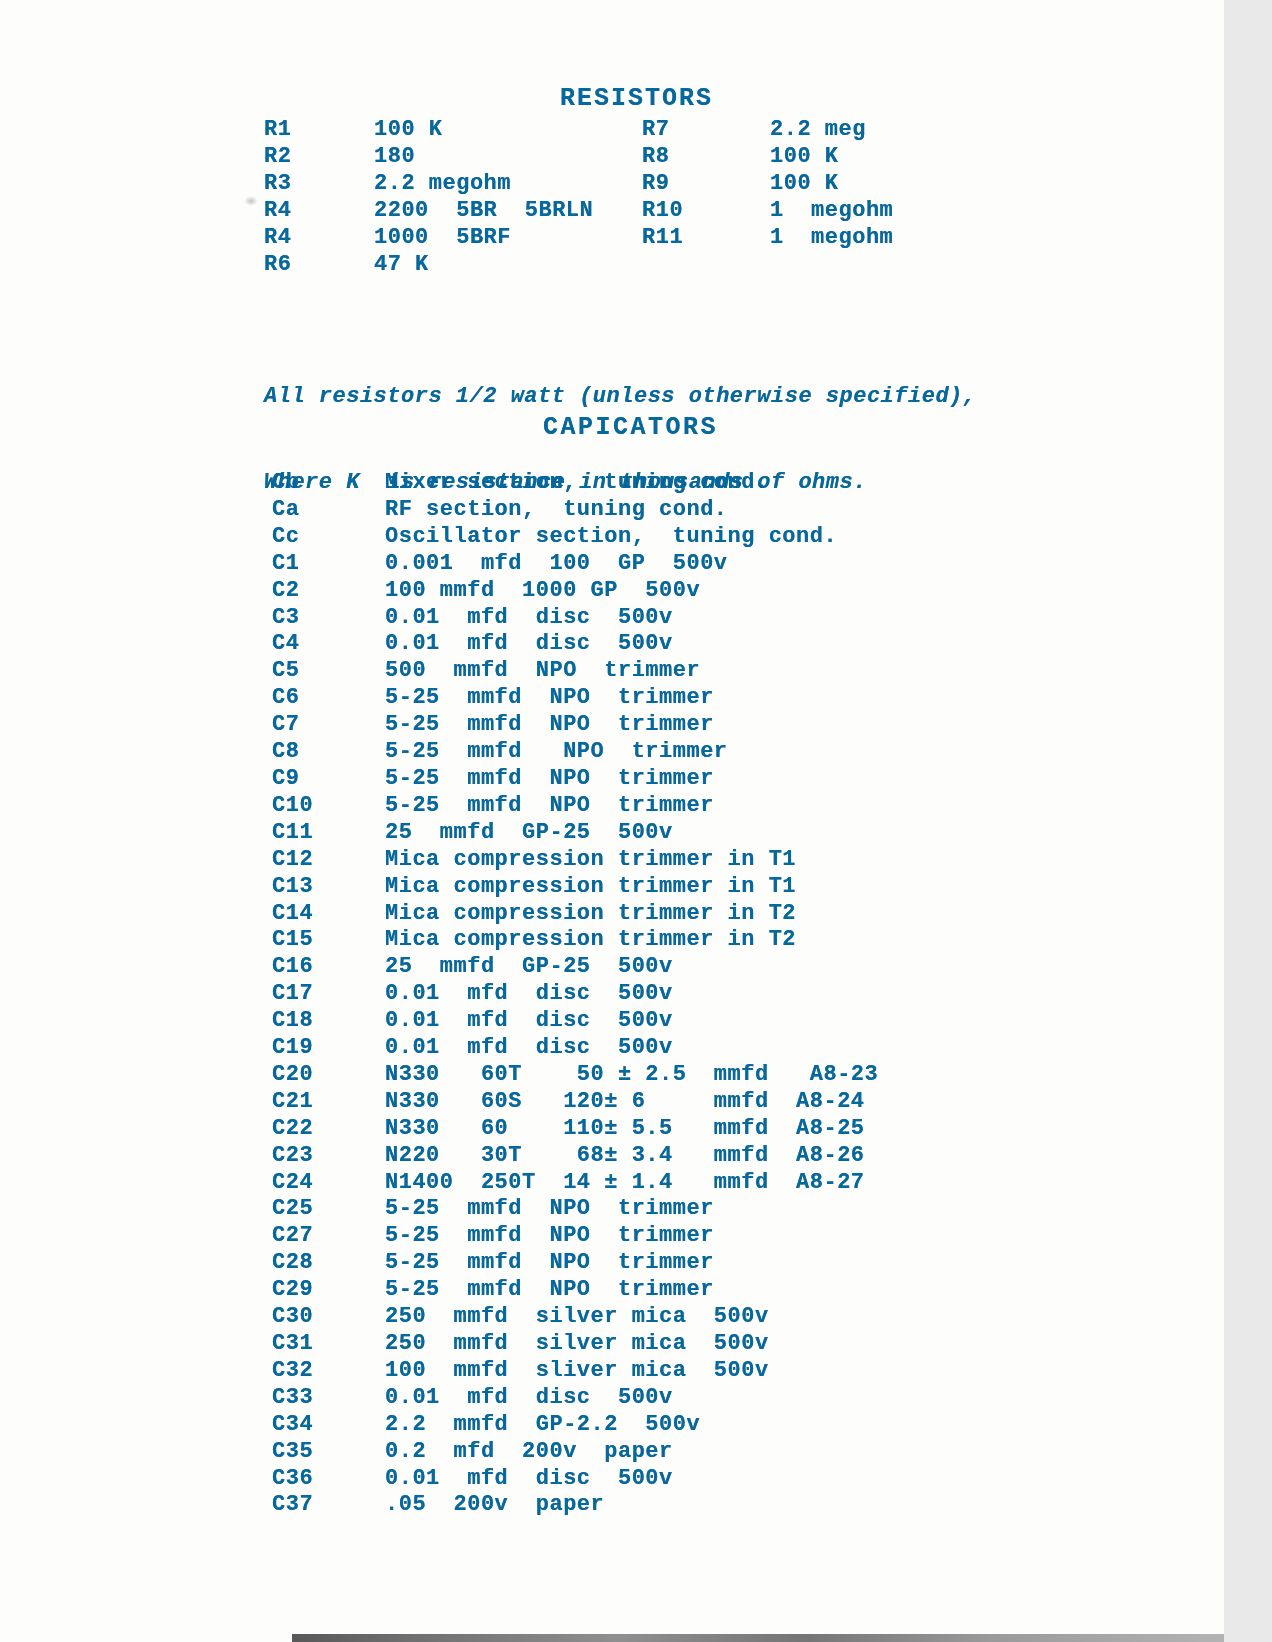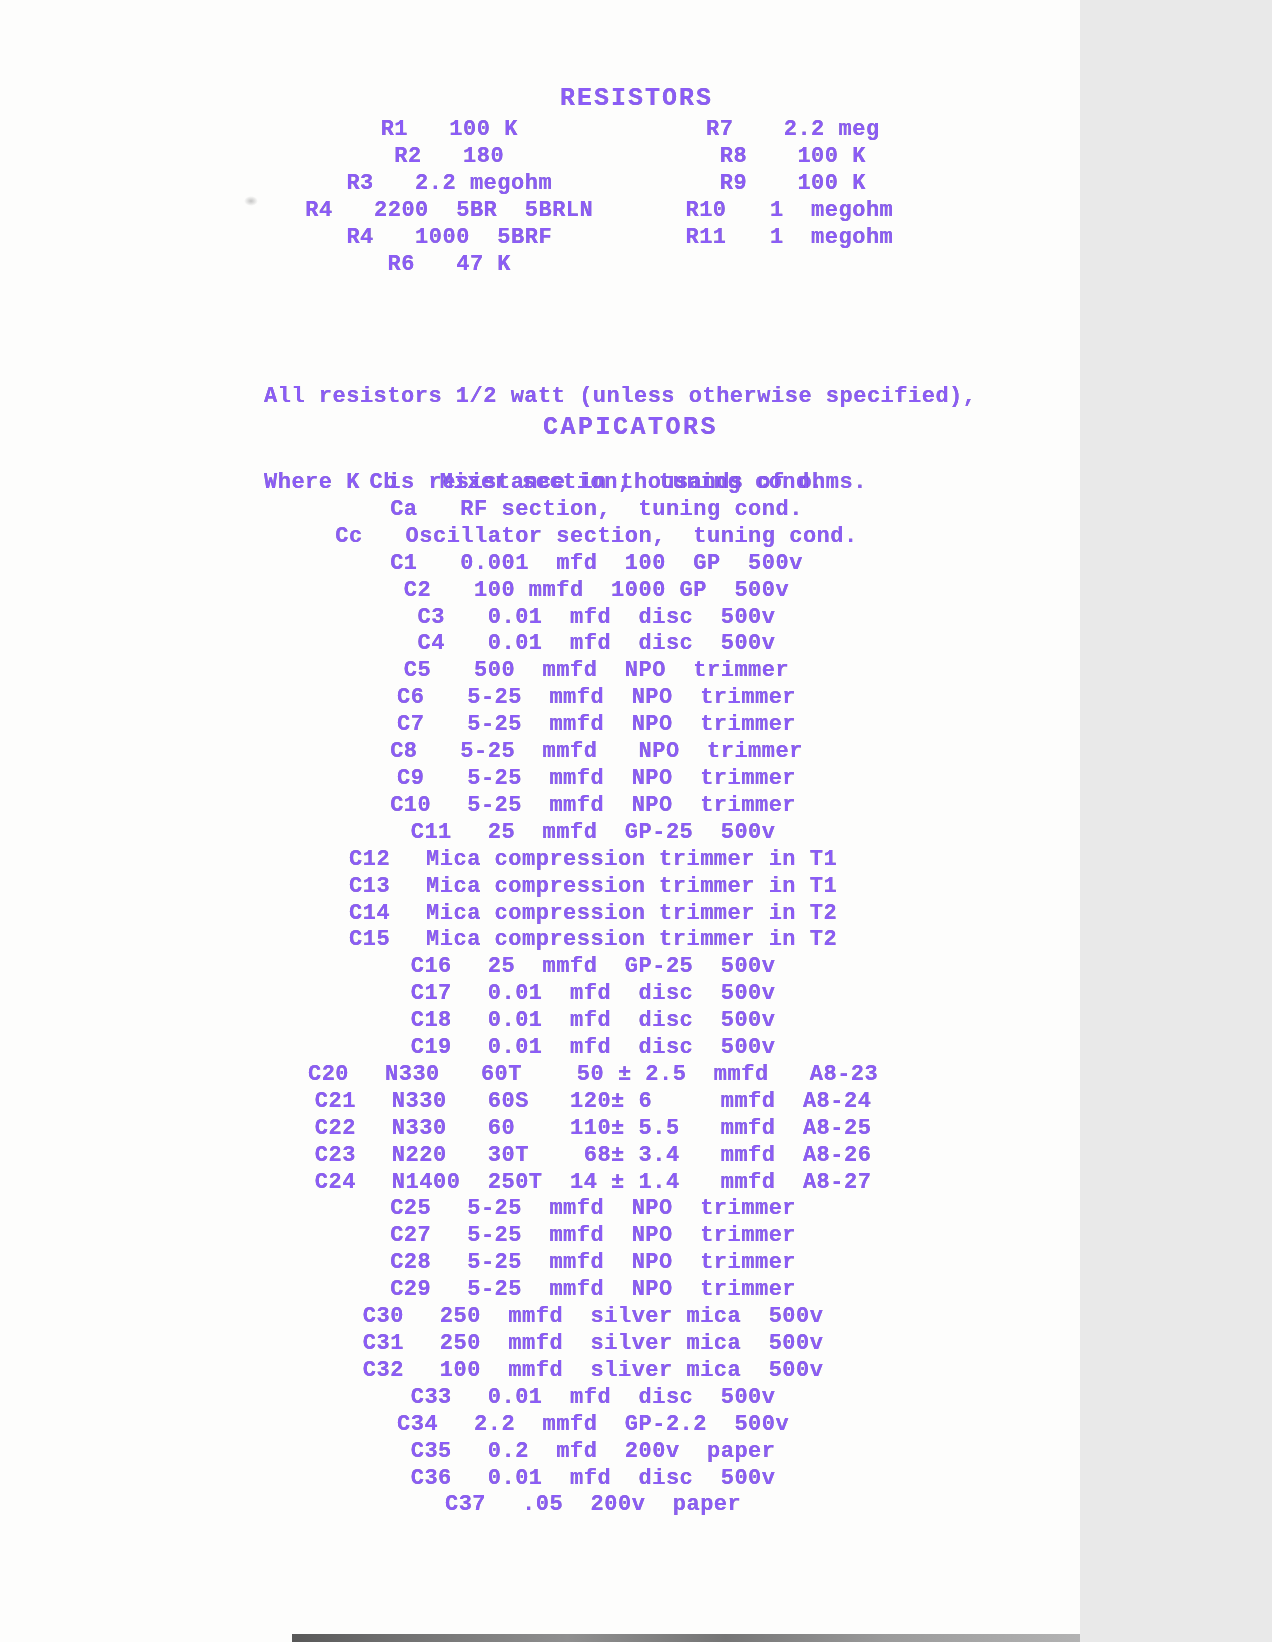--- a/index.html
+++ b/index.html
@@ -1,48 +1,49 @@
 <!DOCTYPE html>
 <html><head>
 <meta charset="utf-8">
 <style>
   html,body{margin:0;padding:0;background:#e9e9e9;}
   .page{
     position:relative;
-    width:1080px;height:1642px;
+    width:1224px;height:1642px;
     background:#fdfdfc;
     overflow:hidden;
     font-family:"Liberation Mono", monospace;
     font-weight:700;
-    color:#8b5cf6;
+    color:#0369a1;
     text-shadow:0 0 0.6px rgba(30,30,30,0.55);
   }
   .heading{
     position:absolute;
     font-size:25px;
     letter-spacing:2px;
     white-space:pre;
   }
   #resistors-title{top:84px;left:560px;}
   #capacitors-title{top:413px;left:543px;letter-spacing:2.5px;}
-  .list{position:absolute;font-size:22px;letter-spacing:0.5px;text-align:center;}
+  .list{position:absolute;font-size:22px;letter-spacing:0.5px;}
   .row{line-height:27px;white-space:pre;}
   .row .ref{display:inline-block;vertical-align:top;}
   .row .val{white-space:pre;}
   #res-left{top:116px;left:264px;}
   #res-left .ref{width:110px;}
   #res-right{top:116px;left:642px;}
   #res-right .ref{width:128px;}
   #cap-list{top:470px;left:272px;}
   #cap-list .row{line-height:26.9px;}
   #cap-list .ref{width:113px;}
   .note{
     position:absolute;top:326px;left:264px;
     font-size:22px;letter-spacing:0.5px;line-height:28.5px;
     white-space:pre;
+    font-style:italic;
   }
   .smudge{
     position:absolute;top:196px;left:244px;
     width:14px;height:10px;border-radius:50%;
     background:radial-gradient(ellipse at center, rgba(90,90,90,0.35), rgba(90,90,90,0) 70%);
   }
   .scan-bottom-edge{
     position:absolute;left:292px;right:0;top:1634px;height:8px;
     background:linear-gradient(to right,#585858 0%,#6e6e6e 12%,#8f8f8f 35%,#757575 55%,#9a9a9a 75%,#b3b3b3 100%);
     filter:blur(0.4px);

